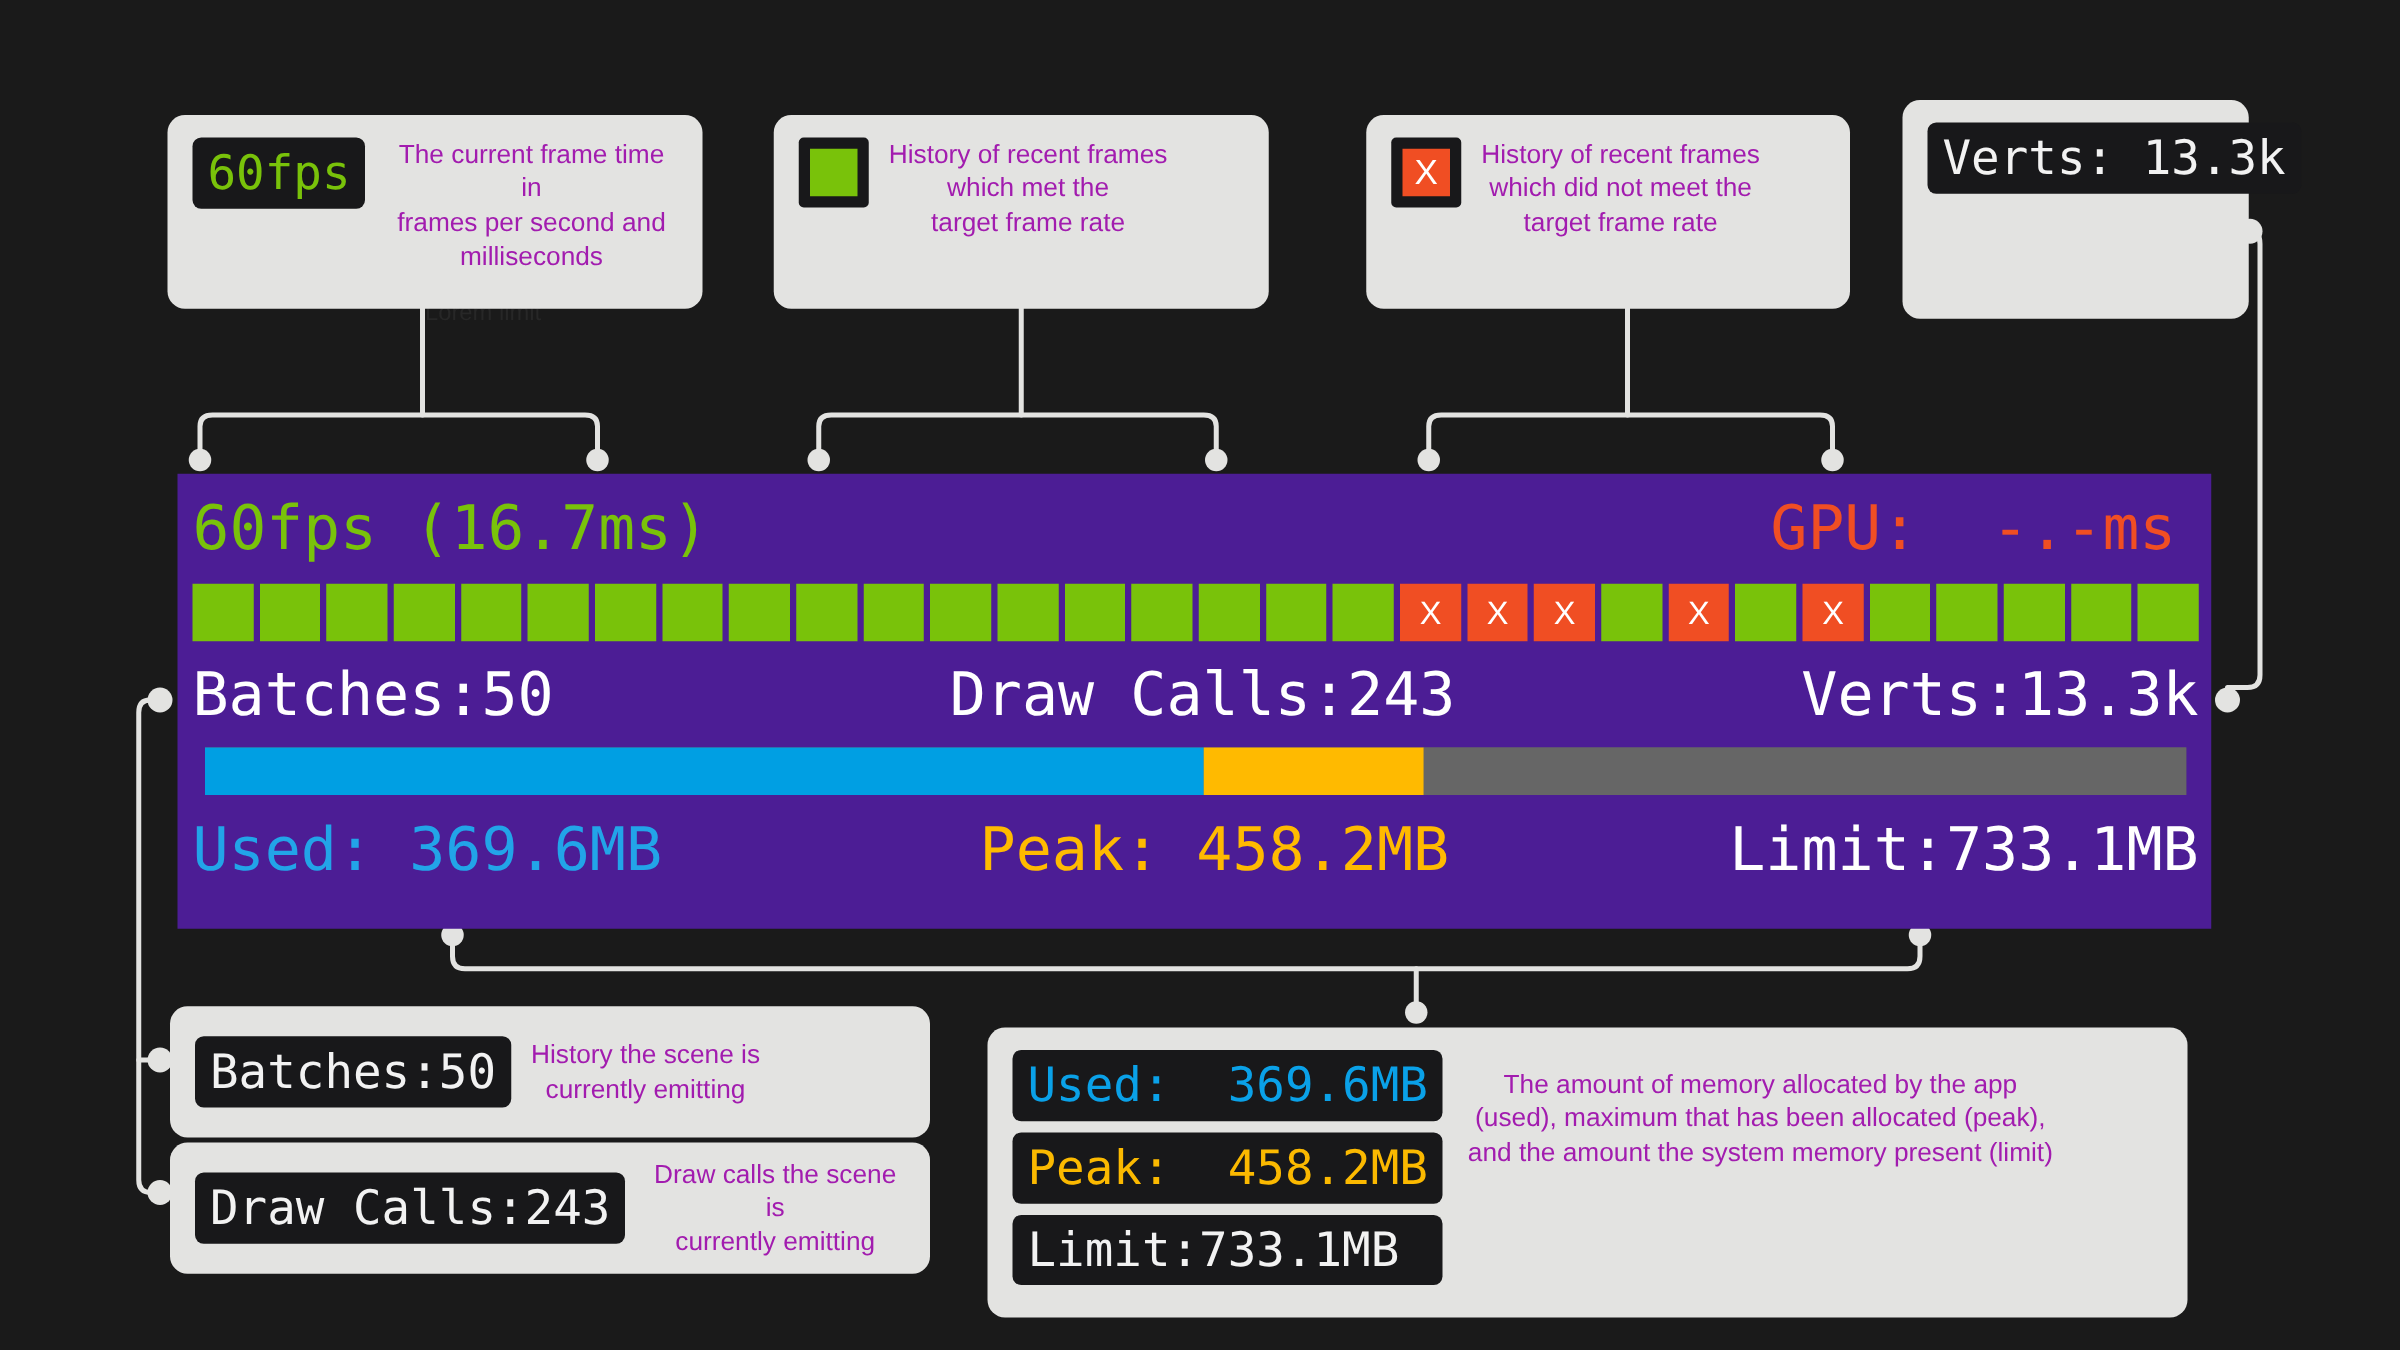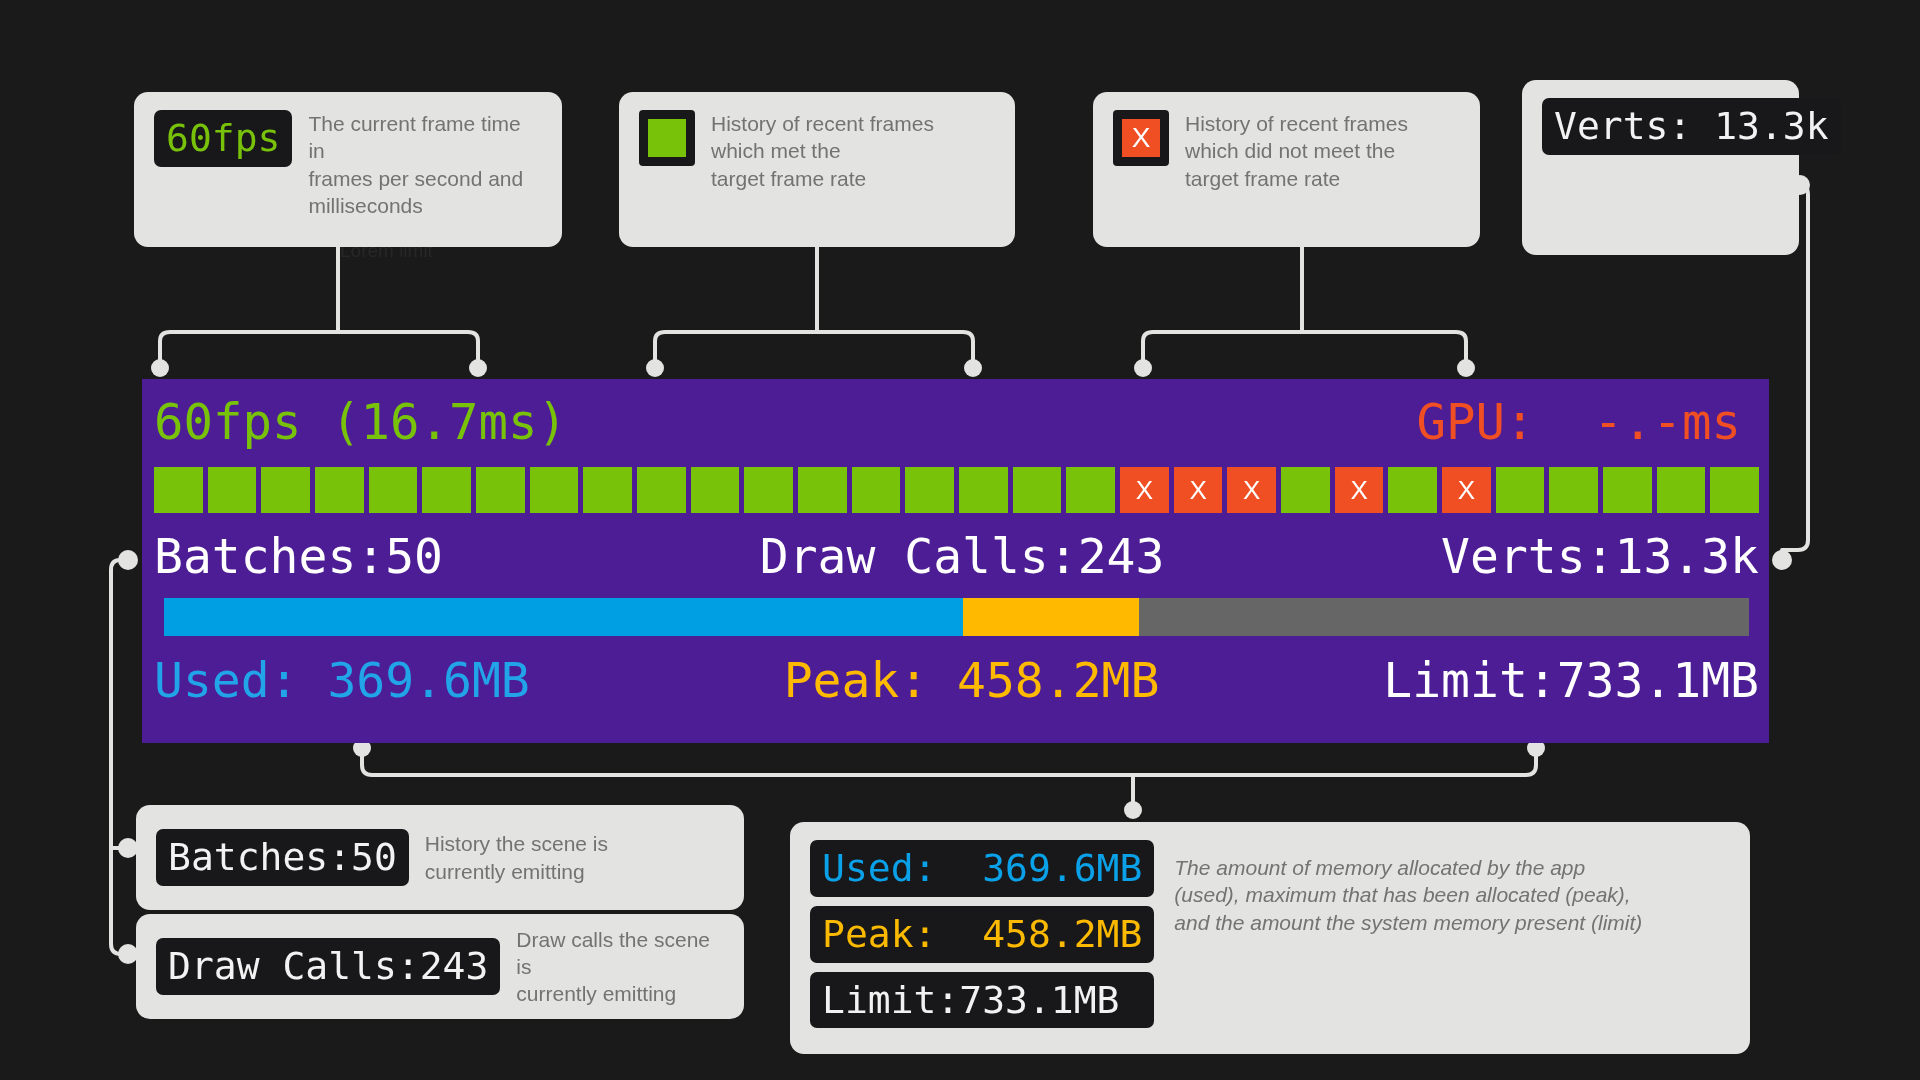--- a/index.html
+++ b/index.html
@@ -15,25 +15,26 @@
   .card {
     position: absolute;
     background: #e3e3e1;
     border-radius: 14px;
     display: flex;
     align-items: flex-start;
     gap: 16px;
     padding: 18px 20px;
   }
   .card-text {
-    color: #737373;
+    color: #a21caf;
     font-size: 21px;
     line-height: 1.3;
     white-space: pre-line;
     font-family: "Liberation Sans", sans-serif;
+    text-align: center;
   }
   .chip {
     background: #18181a;
     border-radius: 7px;
     padding: 6px 12px;
     font-family: "DejaVu Sans Mono", monospace;
     font-size: 38px;
     letter-spacing: 0px;
     line-height: 1.18;
     white-space: pre;
@@ -275,18 +276,18 @@
     <div class="card-text">Draw calls the scene is
 currently emitting</div>
   </div>
 
   <div class="card" style="left:790px; top:822px; width:960px; height:232px; align-items:flex-start; gap:20px;">
     <div id="mem-chips" style="display:flex; flex-direction:column; gap:9px;">
         <div class="chip blue">Used:  369.6MB</div>
         <div class="chip amber">Peak:  458.2MB</div>
         <div class="chip white">Limit:733.1MB</div>
       </div>
-    <div class="card-text" style="padding-top:14px;font-style:italic;">The amount of memory allocated by the app
+    <div class="card-text" style="padding-top:14px;">The amount of memory allocated by the app
 (used), maximum that has been allocated (peak),
 and the amount the system memory present (limit)</div>
   </div>
 
 </div>
 
 </body></html>

